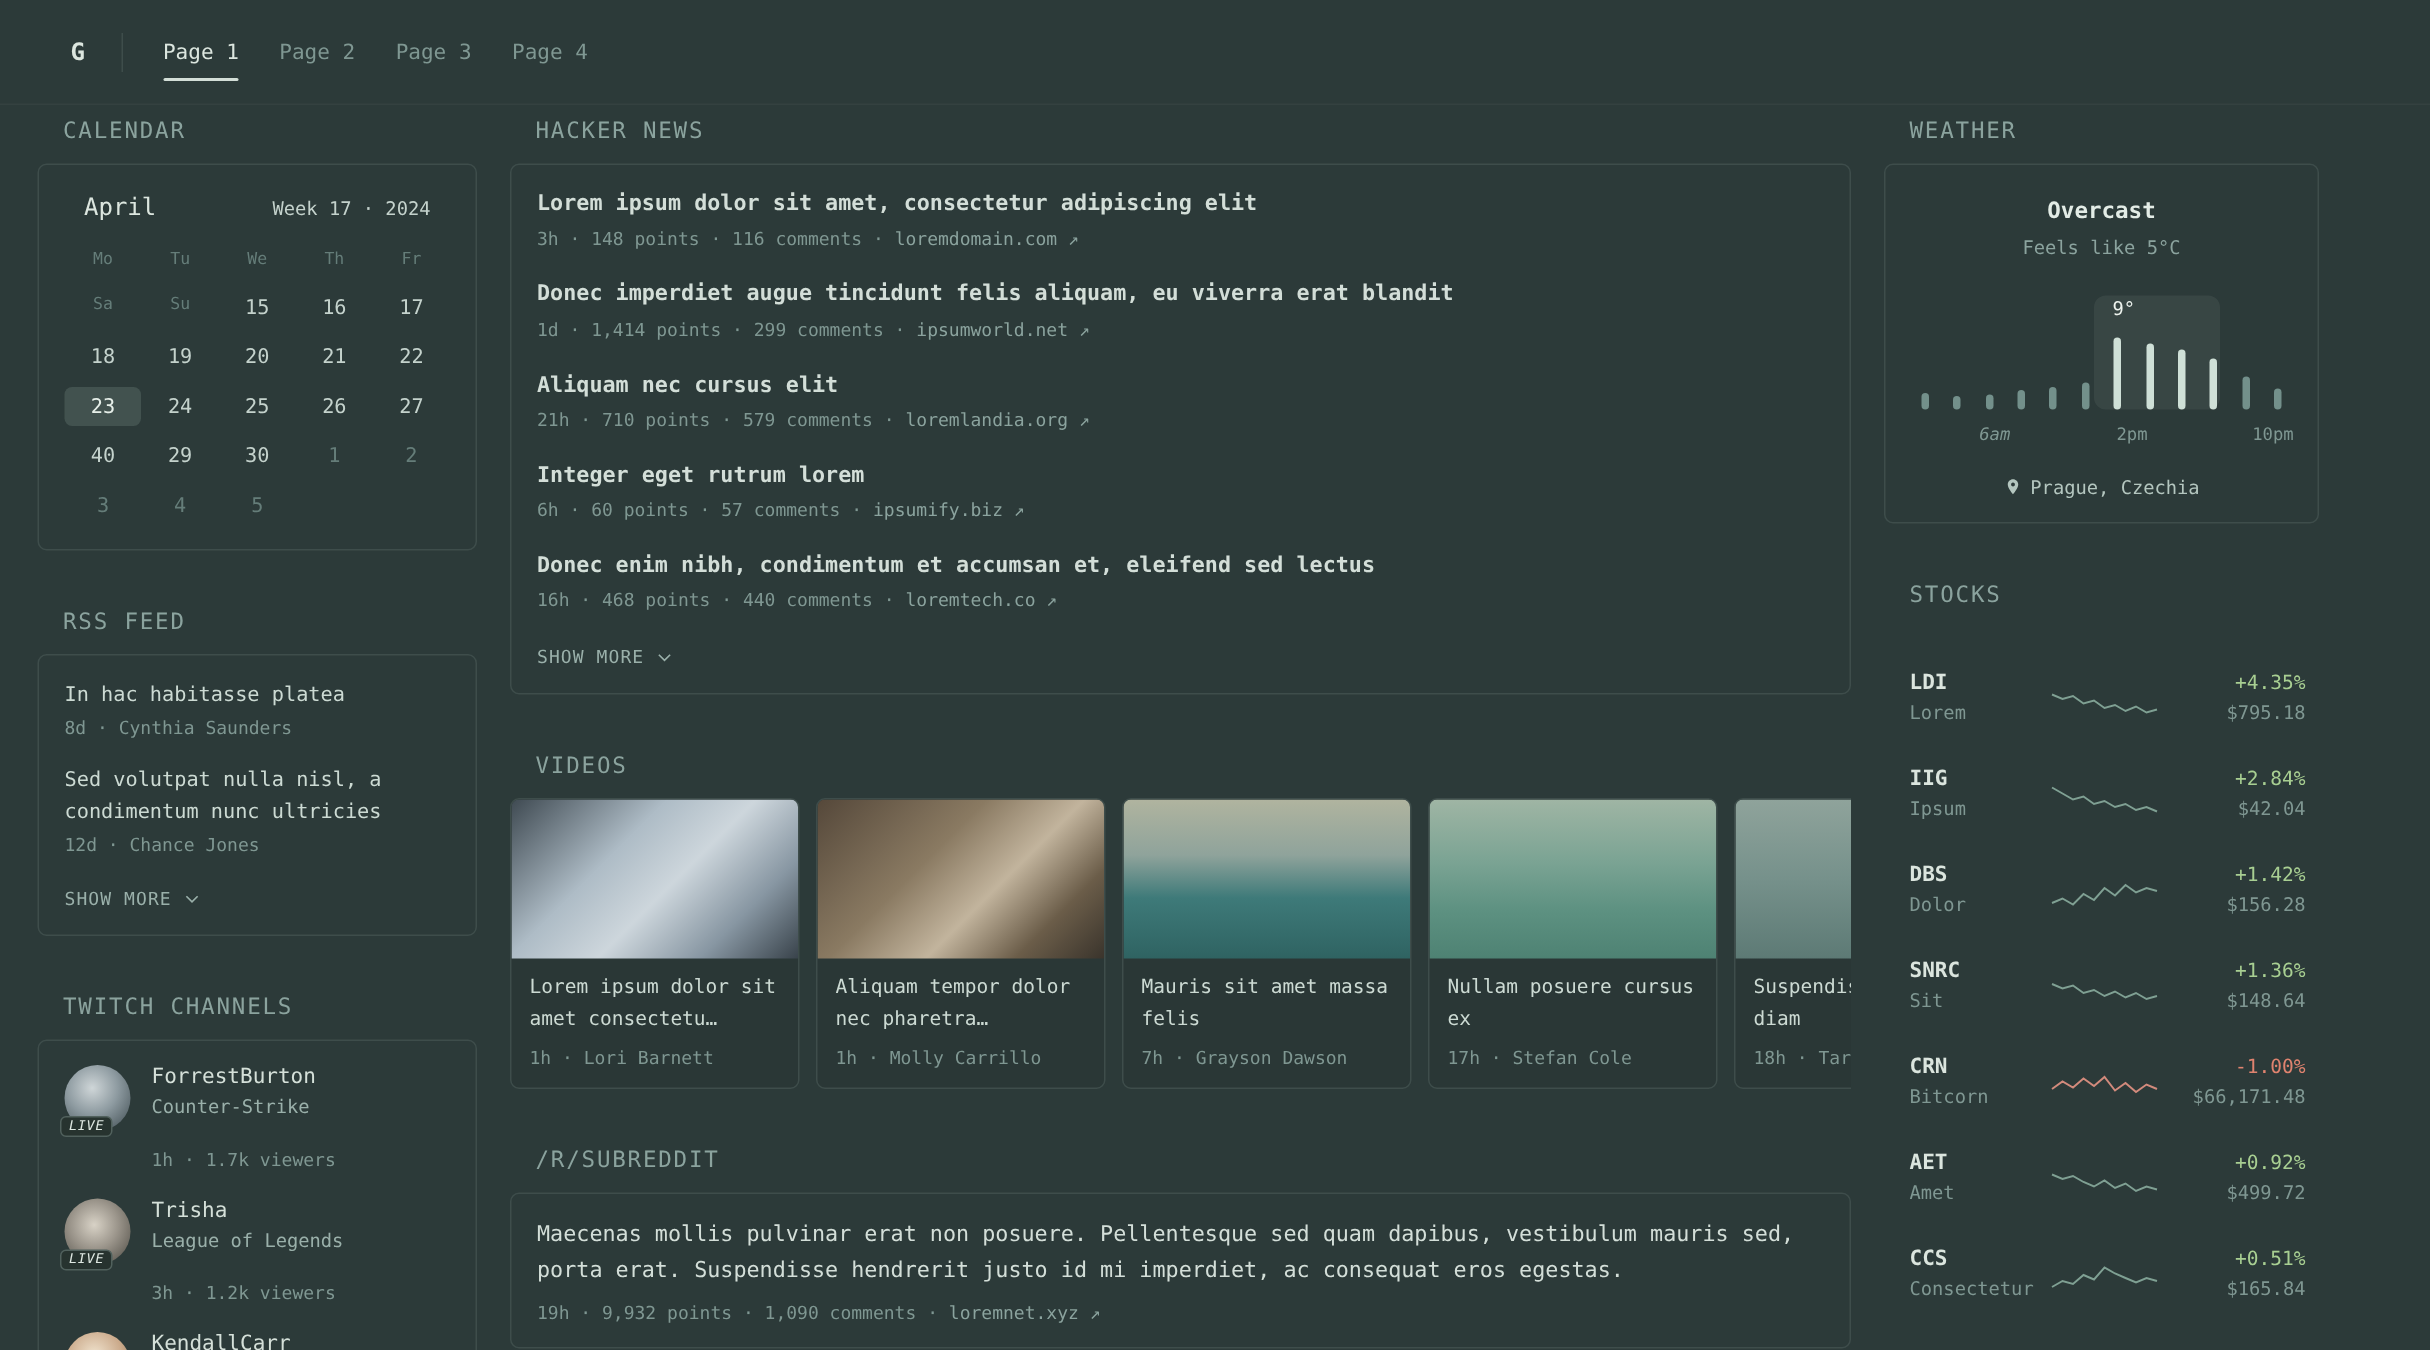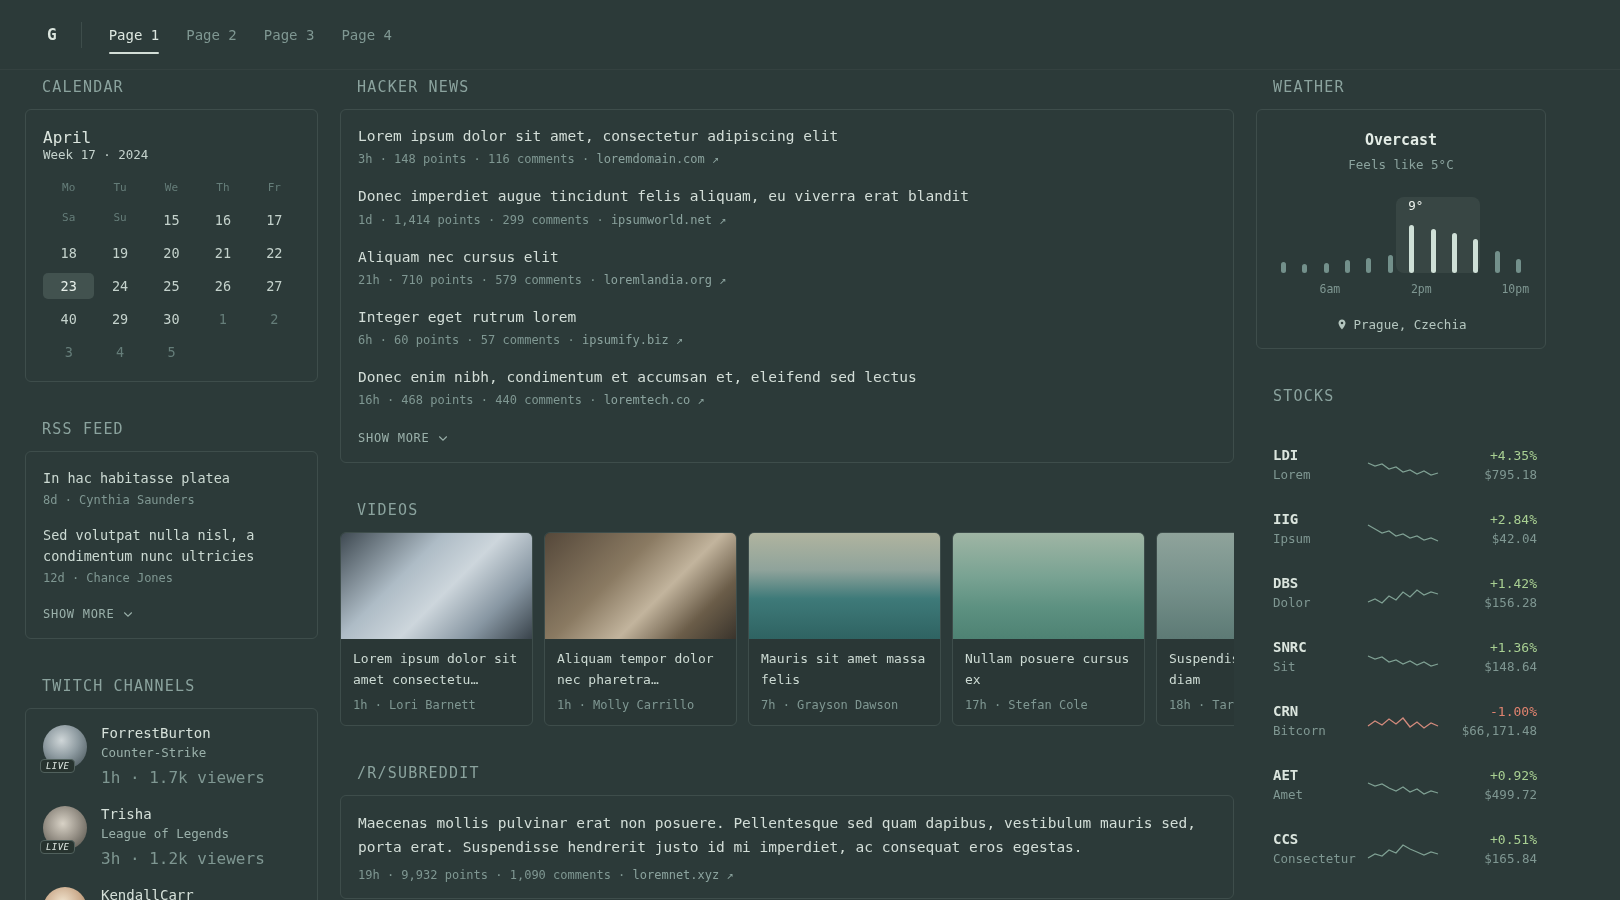--- a/index.html
+++ b/index.html
@@ -33,21 +33,21 @@
   .col-mid   { flex: 1; min-width: 0; }
   .col-right { width: 290px; flex: none; }
   .section { margin-bottom: 38px; }
   .section-title {
     font-size: 15px; letter-spacing: 0.08em; color: #8ba39e;
     margin: 0 0 13px 17px; font-weight: normal;
   }
   .box { border: 1px solid #3e4d4b; border-radius: 6px; padding: 16px 17px; }
 
   
-  .cal-head { display: flex; justify-content: space-between; align-items: baseline; margin: 2px 0 15px; flex-direction: column; }
+  .cal-head { display: flex; justify-content: space-between; align-items: baseline; margin: 2px 13px 15px; }
   .cal-month { font-size: 16px; color: #dce6df; }
   .cal-week { font-size: 12.5px; color: #c4d2cc; }
   .cal-grid { display: grid; grid-template-columns: repeat(5, 1fr); row-gap: 7px; }
   .cal-wd { font-size: 11px; color: #657d79; text-align: center; padding: 4px 0; margin-bottom: 2px; }
   .cal-day { font-size: 13.5px; color: #c4d2cc; text-align: center; padding: 5px 0; border-radius: 5px; }
   .cal-day.dim { color: #657d79; }
   .cal-day.sel { background: #42524f; color: #e6efe9; }
 
   
   .rss-item { margin-bottom: 18px; }
@@ -66,25 +66,25 @@
   .av-1 { background: radial-gradient(circle at 42% 35%, #cfd6d8 0%, #8d9aa0 45%, #39464b 100%); }
   .av-2 { background: radial-gradient(circle at 45% 40%, #d8d2c6 0%, #9a948a 45%, #46443d 100%); }
   .av-3 { background: radial-gradient(circle at 45% 35%, #f0e3ce 0%, #caa98a 50%, #6b5a49 100%); }
   .tw-live {
     position: absolute; left: -3px; bottom: -4px;
     background: #27332f; border: 1px solid #51615d; color: #dfe8e2;
     font-size: 9px; letter-spacing: 0.05em; padding: 1px 5px; border-radius: 4px;
   }
   .tw-name { font-size: 14px; color: #d5e0d9; }
   .tw-game { font-size: 12.5px; color: #9ab0aa; margin-top: 4px; }
-  .tw-meta { font-size: 16px; color: #7f9792; margin-top: 8px; }
+  .tw-meta { font-size: 12px; color: #7f9792; margin-top: 21px; }
 
   
   .hn-item { margin-bottom: 20px; }
-  .hn-title { font-size: 14.5px; color: #d3ded8; line-height: 1.4; cursor: pointer; }
+  .hn-title { font-size: 14.5px; color: #d3ded8; line-height: 1.4; cursor: pointer; font-weight: bold; }
   .hn-meta { font-size: 12px; color: #7f9792; margin-top: 6px; }
   .hn-link { color: #8ba39e; cursor: pointer; }
   .ext { color: #8ba39e; }
 
   
   .video-row { display: flex; gap: 11px; overflow: hidden; }
   .video-card {
     width: 193px; flex: none; border: 1px solid #3e4d4b; border-radius: 6px;
     overflow: hidden; cursor: pointer; background: rgba(0,0,0,0.04);
   }
@@ -115,21 +115,21 @@
     display: flex; align-items: flex-end; justify-content: space-between; padding: 0 4px;
   }
   .w-bar { width: 5px; border-radius: 2.5px; background: #73908b; }
   .w-bar.hi { background: #cfe0d7; }
   .w-temp {
     position: absolute; top: 1px; left: 56%; transform: translateX(-50%);
     font-size: 12.5px; color: #edf3ee;
   }
   .w-times { position: relative; height: 15px; margin-top: 9px; font-size: 11.5px; color: #7f9792; }
   .w-time { position: absolute; transform: translateX(-50%); }
-  .wt-0 { left: 22%; } .wt-1 { left: 58%; } .wt-2 { left: 95%; }
+  .wt-0 { left: 22%; font-style: italic; } .wt-1 { left: 58%; } .wt-2 { left: 95%; }
   .w-loc {
     display: flex; justify-content: center; align-items: center; gap: 6px;
     margin-top: 20px; font-size: 12.5px; color: #b4c6bf;
   }
   .w-loc svg { flex: none; }
 
   
   .stocks { padding: 0 17px; }
   .stock-row { display: flex; align-items: flex-end; height: 64px; cursor: pointer; }
   .stock-id { width: 94px; flex: none; }

